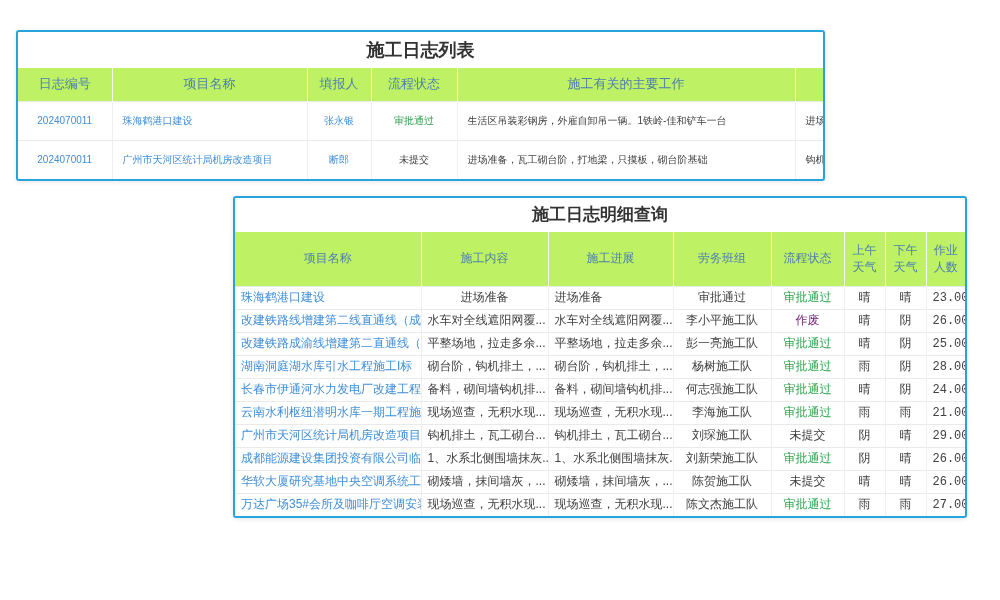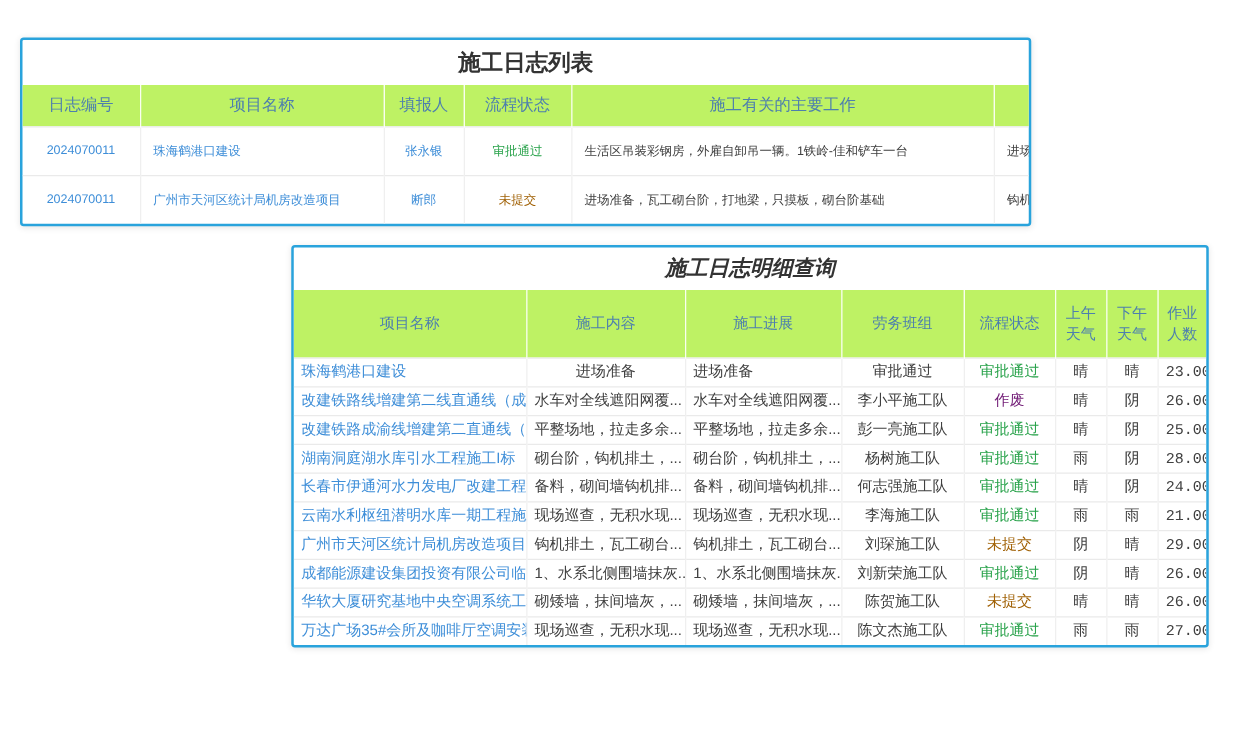--- a/index.html
+++ b/index.html
@@ -17,31 +17,31 @@
   td:last-child { border-right:none; }
 
   
   #list-panel { left:16px; top:30px; width:809px; }
   #list-panel .panel-title { font-size:18px; line-height:36px; height:36px; }
   #list-panel th { height:33px; font-size:13px; padding:0 6px; }
   #list-panel td { height:39px; font-size:10px; padding:0 10px;margin-left:14px; }
 
   
   #detail-panel { left:233px; top:196px; width:734px; }
-  #detail-panel .panel-title { font-size:17px; line-height:34px; height:34px;font-style:italic; }
+  #detail-panel .panel-title { font-size:17px; line-height:34px; height:34px; }
   #detail-panel th { height:54px; font-size:12px; padding:0 4px; }
   #detail-panel td { height:23px; font-size:12px; padding:0 6px; }
 
   .al { text-align:left; }
   .ac { text-align:center; }
   .ar { text-align:right;font-family:Liberation Mono, monospace; }
   .link { color:#3e8ed8; }
   .status { }
   .status-approved { color:#28a24a; }
-  .status-unsubmitted { color:#a16207; }
+  .status-unsubmitted { color:#404040; }
   .status-voided { color:#701a75; }
 </style>
 </head>
 <body>
 
 <div class="panel" id="list-panel">
   <div class="panel-title">施工日志列表</div>
   <table>
     <colgroup>
       <col style="width:94px">

